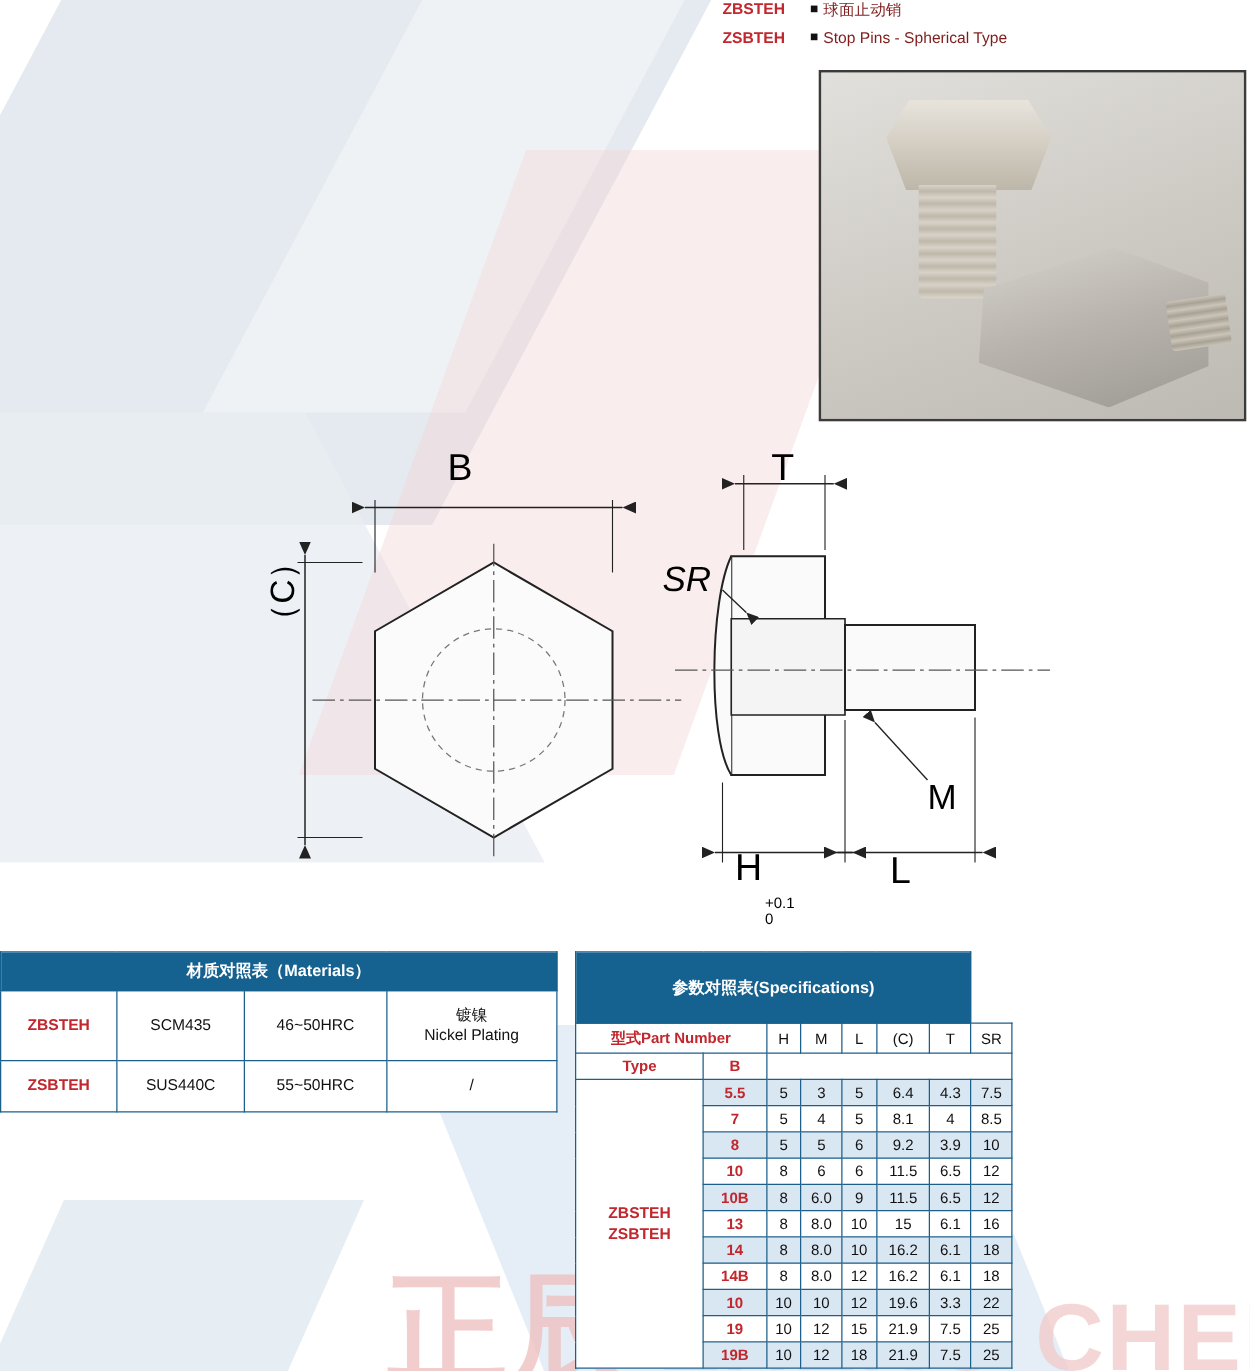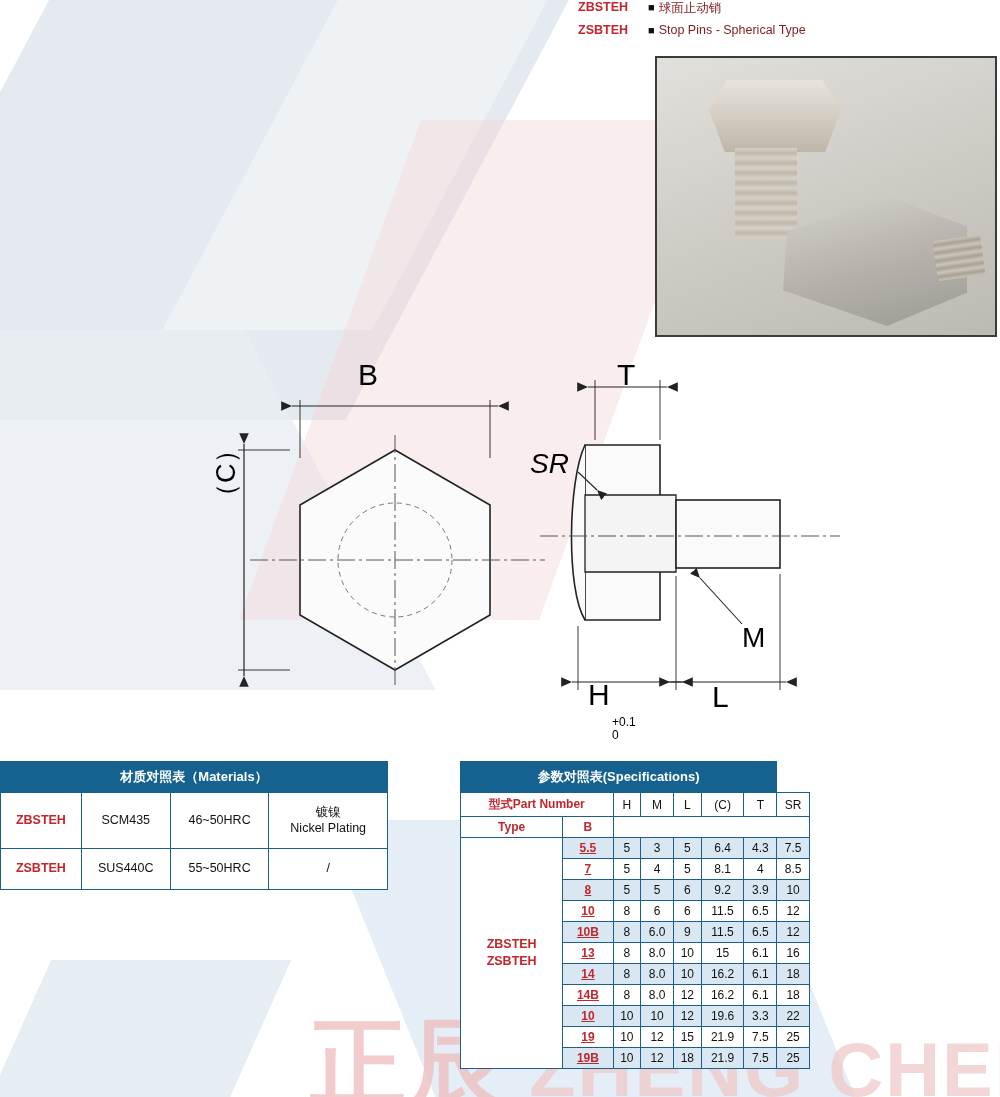--- a/index.html
+++ b/index.html
@@ -168,21 +168,21 @@
     position: absolute;
     left: 0; top: 340px;
     width: 1000px; height: 400px;
     z-index: 4;
   }
 
   
   .materials-table {
     position: absolute;
     left: 0px; top: 761px;
-    width: 388px;
+    width: 446px;
     border-collapse: collapse;
     font-size: 12.5px;
     background: #fff;
     z-index: 6;
   }
   .materials-table th.mt-title {
     background: #15618f;
     color: #fff;
     font-weight: bold;
     font-size: 13px;
@@ -218,21 +218,21 @@
     border-collapse: collapse;
     font-size: 12px;
     background: #fff;
     z-index: 6;
   }
   .spec-table th.st-title {
     background: #15618f;
     color: #fff;
     font-weight: bold;
     font-size: 13px;
-    padding: 6px 0;
+    padding: 19px 0;
     border: 1px solid #15618f;
   }
   .spec-table td, .spec-table th {
     border: 1px solid #1c5f8a;
     text-align: center;
     vertical-align: middle;
     padding: 3px 2px;
     color: #111;
   }
   .spec-table td.hdr-red {
@@ -245,21 +245,20 @@
   }
   .spec-table td.part-col {
     color: #c1272d;
     font-weight: bold;
     font-size: 12.5px;
     line-height: 1.35;
   }
   .spec-table td.b-val {
     color: #c1272d;
     font-weight: bold;
-    text-decoration: underline;
   }
   .row-alt td { background: #d9e7f3; }
   .row-plain td { background: #ffffff; }
 </style>
 </head>
 <body>
 
 <div class="bg-layer">
   <div class="bg-shape1"></div>
   <div class="bg-shape2"></div>

